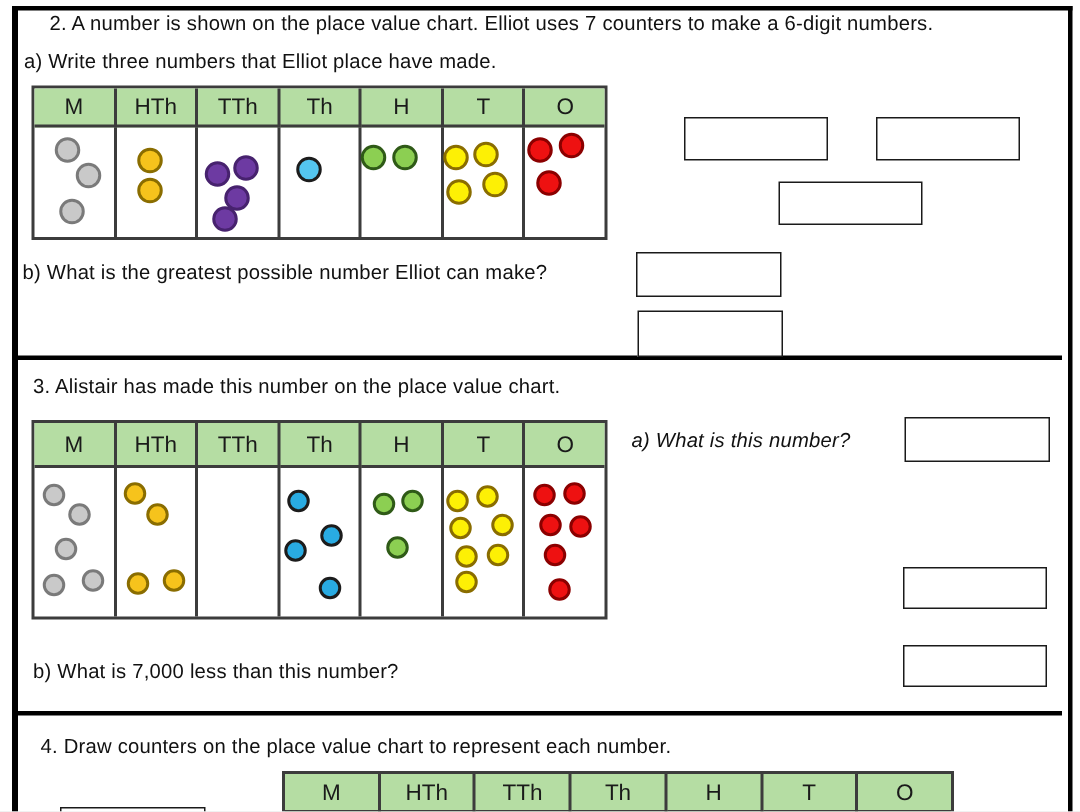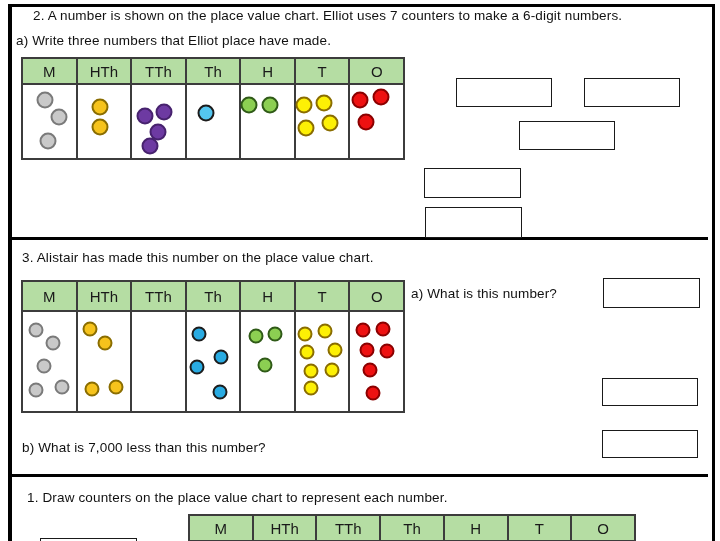--- a/index.html
+++ b/index.html
@@ -15,21 +15,21 @@
   }
   .divider{position:absolute;left:12px;width:696px;height:3px;background:#000;}
   .d1{top:237px;}
   .d2{top:474px;}
   .txt{position:absolute;font-size:13.5px;letter-spacing:.15px;white-space:nowrap;line-height:16px;}
   .q2-title{left:33px;top:8px;}
   .q2a-text{left:16px;top:33px;}
   .q2b-text{left:15px;top:174px;}
   .q2c-text{left:14px;top:211px;}
   .q3-title{left:22px;top:250px;}
-  .q3a-text{left:411px;top:286px;}
+  .q3a-text{left:421px;top:286px;font-style:italic;}
   .q3b-text{left:410px;top:350px;}
   .q3b2-text{left:22px;top:440px;}
   .q4-title{left:27px;top:490px;}
 
   .pv-chart{
     position:absolute;border:2px solid #3c3c3c;background:#fff;
     display:flex;flex-direction:column;box-sizing:border-box;
   }
   .chart-q2{left:21px;top:57px;width:384px;height:103px;}
   .chart-q3{left:21px;top:280px;width:384px;height:133px;}
@@ -121,20 +121,21 @@
           <div class="counter" style="background: rgb(238, 17, 17); border-color: rgb(139, 0, 0); left: 58%; top: 17%;"></div>
           <div class="counter" style="background: rgb(238, 17, 17); border-color: rgb(139, 0, 0); left: 29%; top: 51%;"></div>
         </div>
       </div>
     </div>
 
   <div class="abox b-q2a1"></div>
   <div class="abox b-q2a2"></div>
   <div class="abox b-q2a3"></div>
 
+  <div class="txt q2b-text">b) What is the greatest possible number Elliot can make?</div>
   <div class="abox b-q2b"></div>
 
   <div class="abox b-q2c"></div>
 
   <div class="txt q3-title">3. Alistair has made this number on the place value chart.</div>
 
   <div class="pv-chart chart-q3">
       <div class="pv-header" style="background: rgb(181, 221, 163);">
         <div class="pv-hcell">M</div>
         <div class="pv-hcell">HTh</div>
@@ -191,21 +192,21 @@
     </div>
 
   <div class="txt q3a-text">a) What is this number?</div>
   <div class="abox b-q3a"></div>
 
   <div class="abox b-q3b"></div>
 
   <div class="txt q3b2-text">b) What is 7,000 less than this number?</div>
   <div class="abox b-q3b2"></div>
 
-  <div class="txt q4-title">1. Draw counters on the place value chart to represent each number.</div>
+  <div class="txt q4-title">4. Draw counters on the place value chart to represent each number.</div>
   <div class="abox b-q4"></div>
   <div class="pv-chart chart-q4">
       <div class="pv-header" style="background: rgb(181, 221, 163);">
         <div class="pv-hcell">M</div>
         <div class="pv-hcell">HTh</div>
         <div class="pv-hcell">TTh</div>
         <div class="pv-hcell">Th</div>
         <div class="pv-hcell">H</div>
         <div class="pv-hcell">T</div>
         <div class="pv-hcell">O</div>

